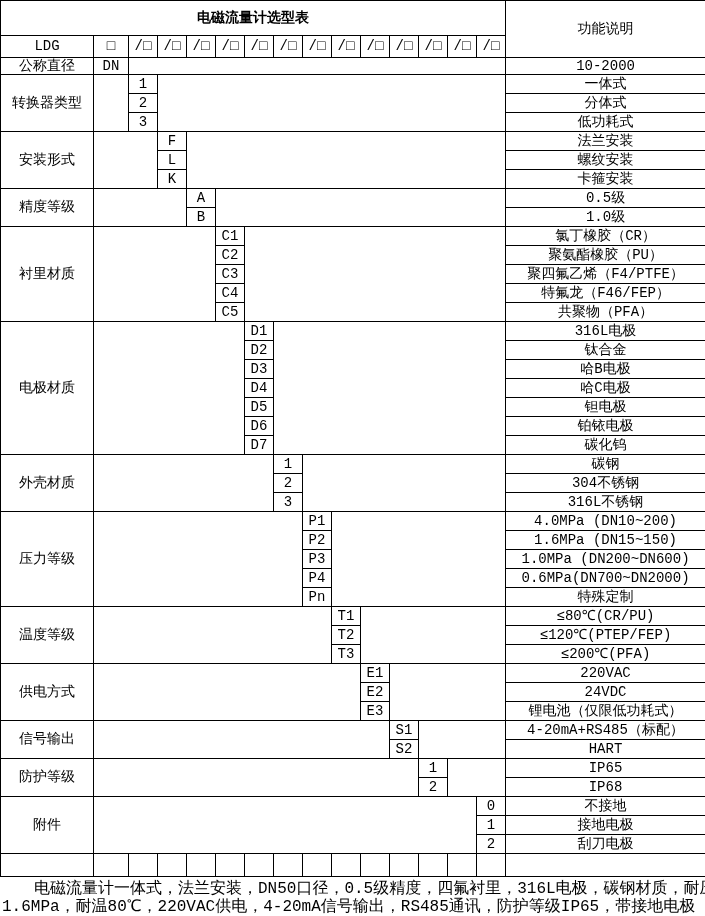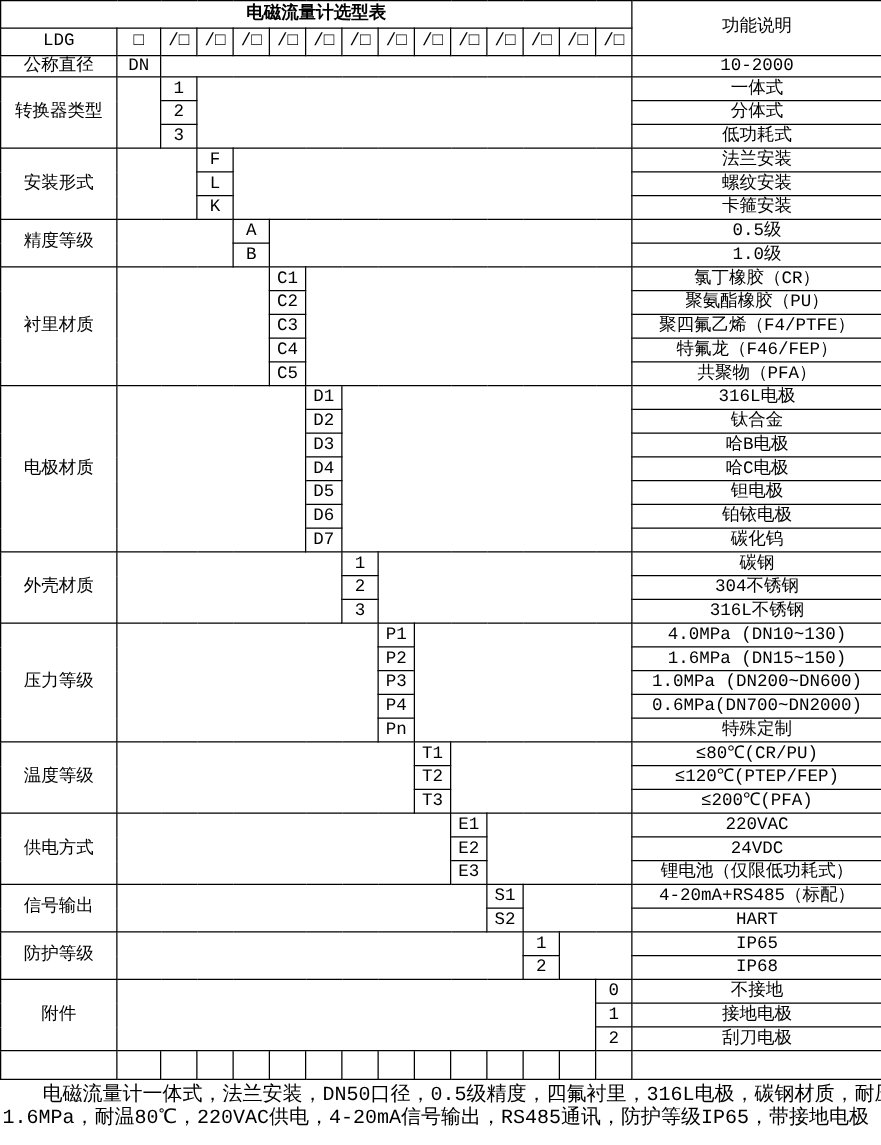--- a/index.html
+++ b/index.html
@@ -48,21 +48,21 @@
         <col style="width: 29px;">
         <col style="width: 29px;">
         <col style="width: 29px;">
         <col style="width: 29px;">
         <col style="width: 29px;">
         <col style="width: 29px;">
         <col style="width: 29px;">
         <col style="width: 200px;">
       </colgroup>
       <tbody>
-        <tr style="height: 22px;">
+        <tr style="height: 35px;">
           <td colspan="15" class="title-cell">电磁流量计选型表</td>
           <td rowspan="2" class="func-cell">功能说明</td>
         </tr>
         <tr style="height: 22px; margin-top: 19px;">
           <td class="model-cell label-left">LDG</td>
           <td class="model-cell">□</td>
           <td class="model-cell">/□</td>
           <td class="model-cell">/□</td>
           <td class="model-cell">/□</td>
           <td class="model-cell">/□</td>
@@ -190,21 +190,21 @@
         </tr>
         <tr style="height: 19px;">
           <td class="code-cell">3</td>
           <td class="desc-cell">316L不锈钢</td>
         </tr>
         <tr style="height: 19px;">
           <td rowspan="5" class="label-cell">压力等级</td>
           <td colspan="7" rowspan="5"></td>
           <td class="code-cell">P1</td>
           <td colspan="6" rowspan="5"></td>
-          <td class="desc-cell desc-left">4.0MPa (DN10~130)</td>
+          <td class="desc-cell desc-left">4.0MPa (DN10~200)</td>
         </tr>
         <tr style="height: 19px;">
           <td class="code-cell">P2</td>
           <td class="desc-cell desc-left">1.6MPa (DN15~150)</td>
         </tr>
         <tr style="height: 19px;">
           <td class="code-cell">P3</td>
           <td class="desc-cell desc-left">1.0MPa (DN200~DN600)</td>
         </tr>
         <tr style="height: 19px;">

